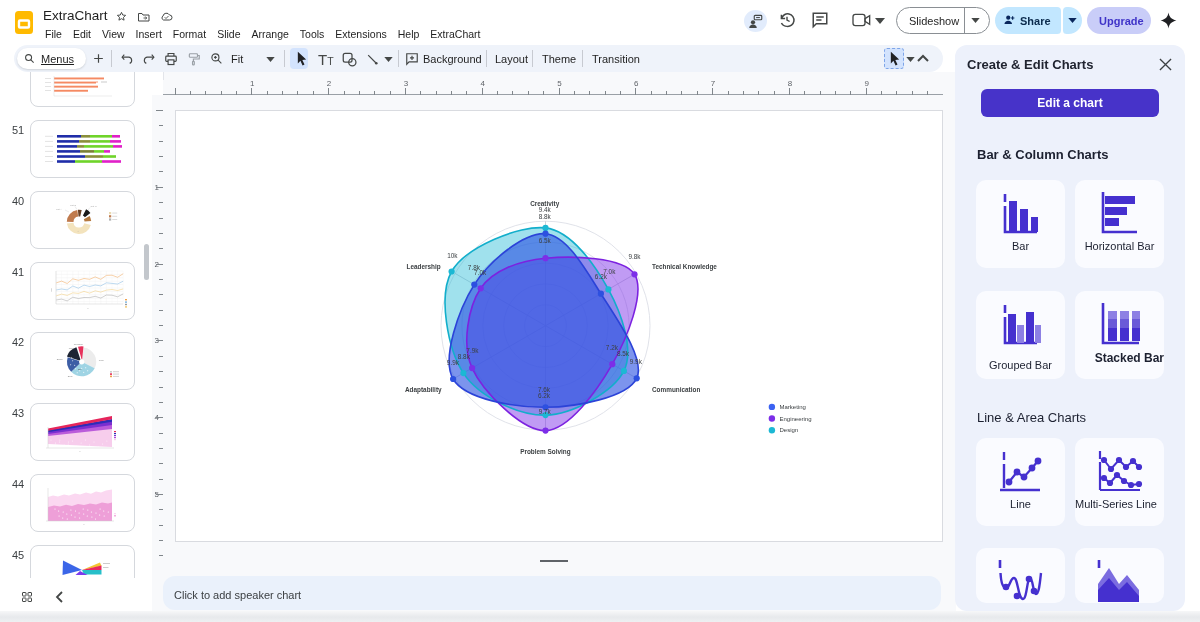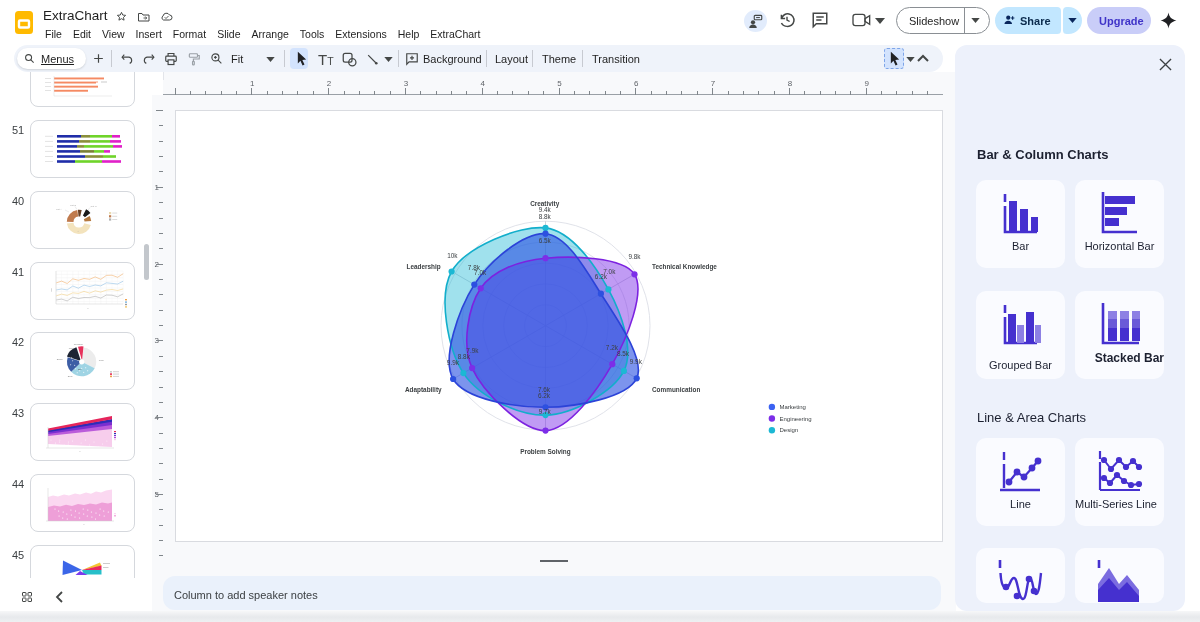--- a/index.html
+++ b/index.html
@@ -607,26 +607,28 @@
 <text x="604.5" y="299.1" font-size="6" fill="#3c4043">Marketing</text>
 <circle cx="596.9" cy="308.5" r="3.2" fill="#7c2ee8"></circle>
 <text x="604.5" y="310.7" font-size="6" fill="#3c4043">Engineering</text>
 <circle cx="596.9" cy="320.2" r="3.2" fill="#1cb8d4"></circle>
 <text x="604.5" y="322.4" font-size="6" fill="#3c4043">Design</text>
 </svg>
 
 <div class="abs" style="left:540px;top:560px;width:28px;height:2px;background:#5f6368;"></div>
 
 <div class="abs" style="left:163px;top:576px;width:778px;height:34px;background:#eaf1fb;border-radius:12px;"></div>
-<div class="abs" style="left:174px;top:589px;font-size:11px;color:#3c4043;">Column to add speaker notes</div>
+<div class="abs" style="left:174px;top:589px;font-size:11px;color:#3c4043;">Click to add speaker chart</div>
 
 <div class="abs" style="left:955px;top:45px;width:230px;height:566px;background:#edf1fb;border-radius:12px;"></div>
+<div class="abs" style="left:967px;top:57px;width:200px;font-size:13px;font-weight:bold;color:#202430;">Create &amp; Edit Charts</div>
 <svg class="abs" style="left:1159px;top:58px;" width="13" height="13" viewBox="0 0 14 14" stroke="#3c4043" stroke-width="1.4">
       <path d="M1 1l12 12M13 1L1 13"></path>
     </svg>
+<div class="abs" style="left:981px;top:89px;width:178px;height:28px;background:#4733c9;border-radius:6px;text-align:center;line-height:28px;font-size:12px;font-weight:bold;color:#fff;">Edit a chart</div>
 <div class="abs" style="left:977px;top:147px;font-size:13px;font-weight:bold;color:#1c2030;">Bar &amp; Column Charts</div>
 <div class="abs" style="left:976px;top:180px;width:89px;height:88px;background:#fafbff;border-radius:10px;"></div>
     <svg class="abs" style="left:998px;top:190px;" width="46" height="48" viewBox="0 0 46 48">
       <path d="M7 4v8M7 16v26h32" stroke="#4530cf" stroke-width="2.6" fill="none"></path>
       <rect x="11" y="11" width="8" height="31" fill="#4530cf"></rect>
       <rect x="22" y="19" width="8" height="23" fill="#4530cf"></rect>
       <rect x="33" y="27" width="7" height="15" fill="#4530cf"></rect>
     </svg>
     <div class="abs" style="left:976px;top:240px;width:89px;font-size:11px;color:#1c2030;text-align:center;white-space:nowrap;">Bar</div>
 <div class="abs" style="left:1075px;top:180px;width:89px;height:88px;background:#fafbff;border-radius:10px;"></div>

